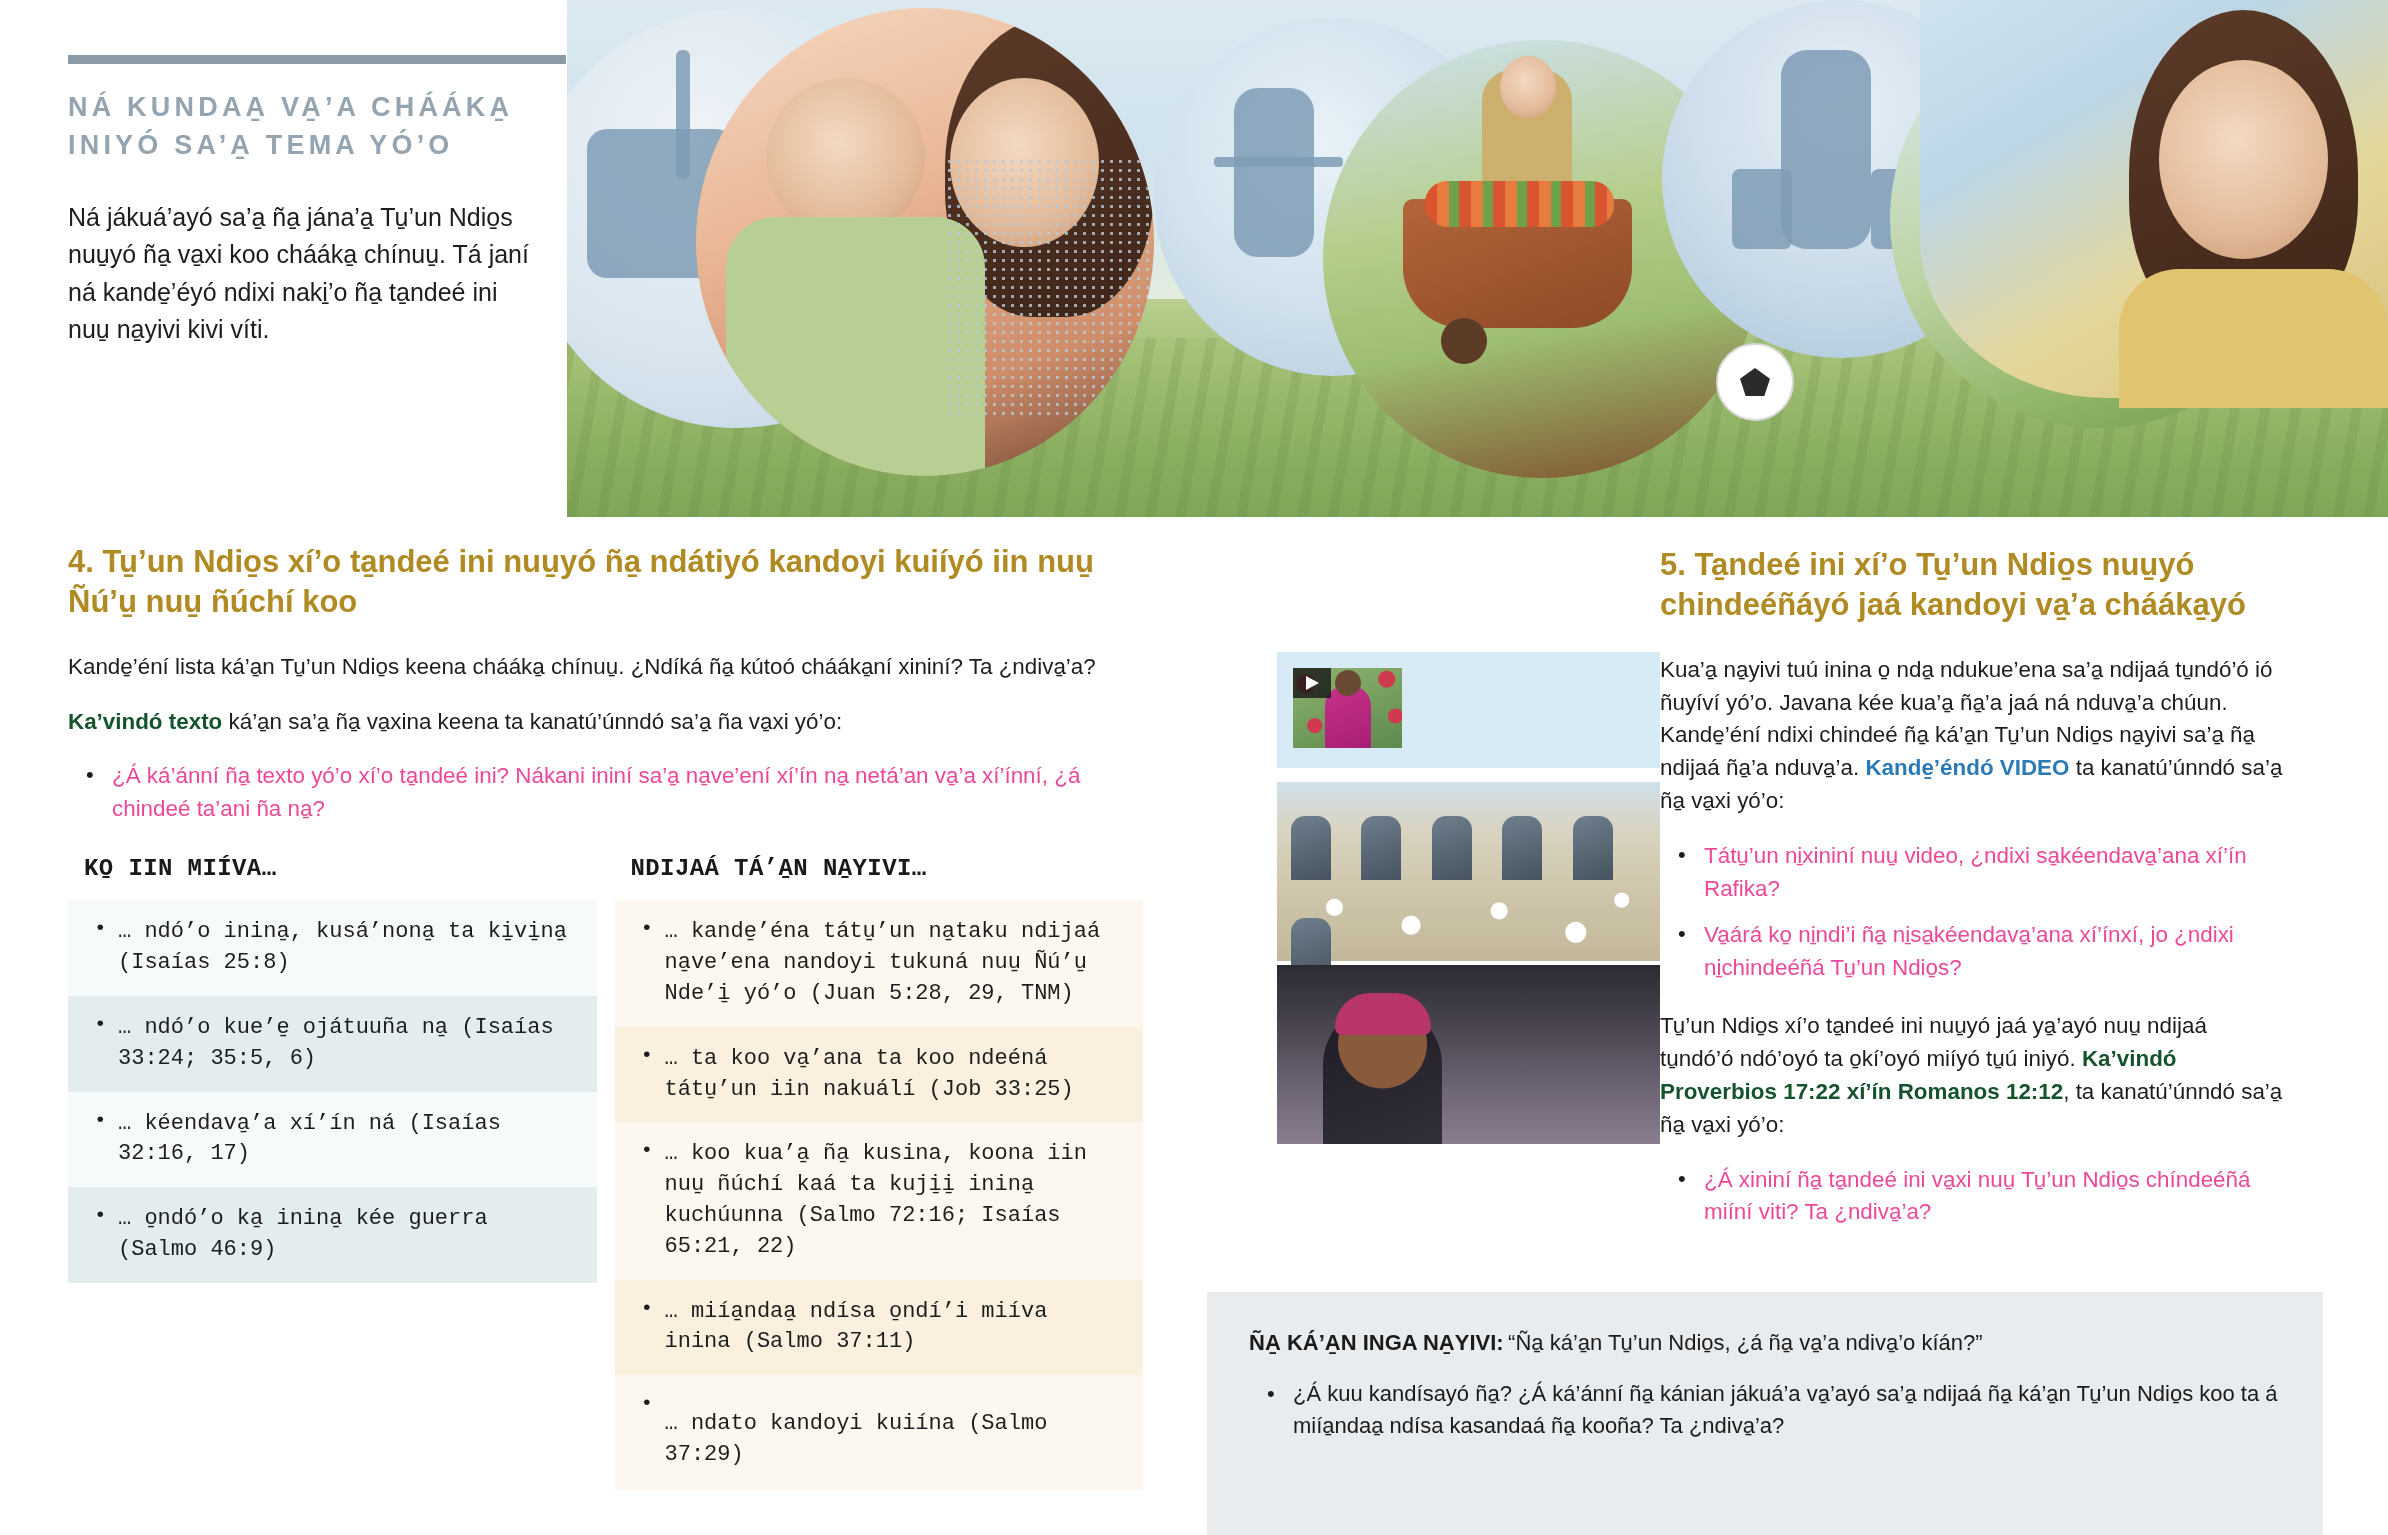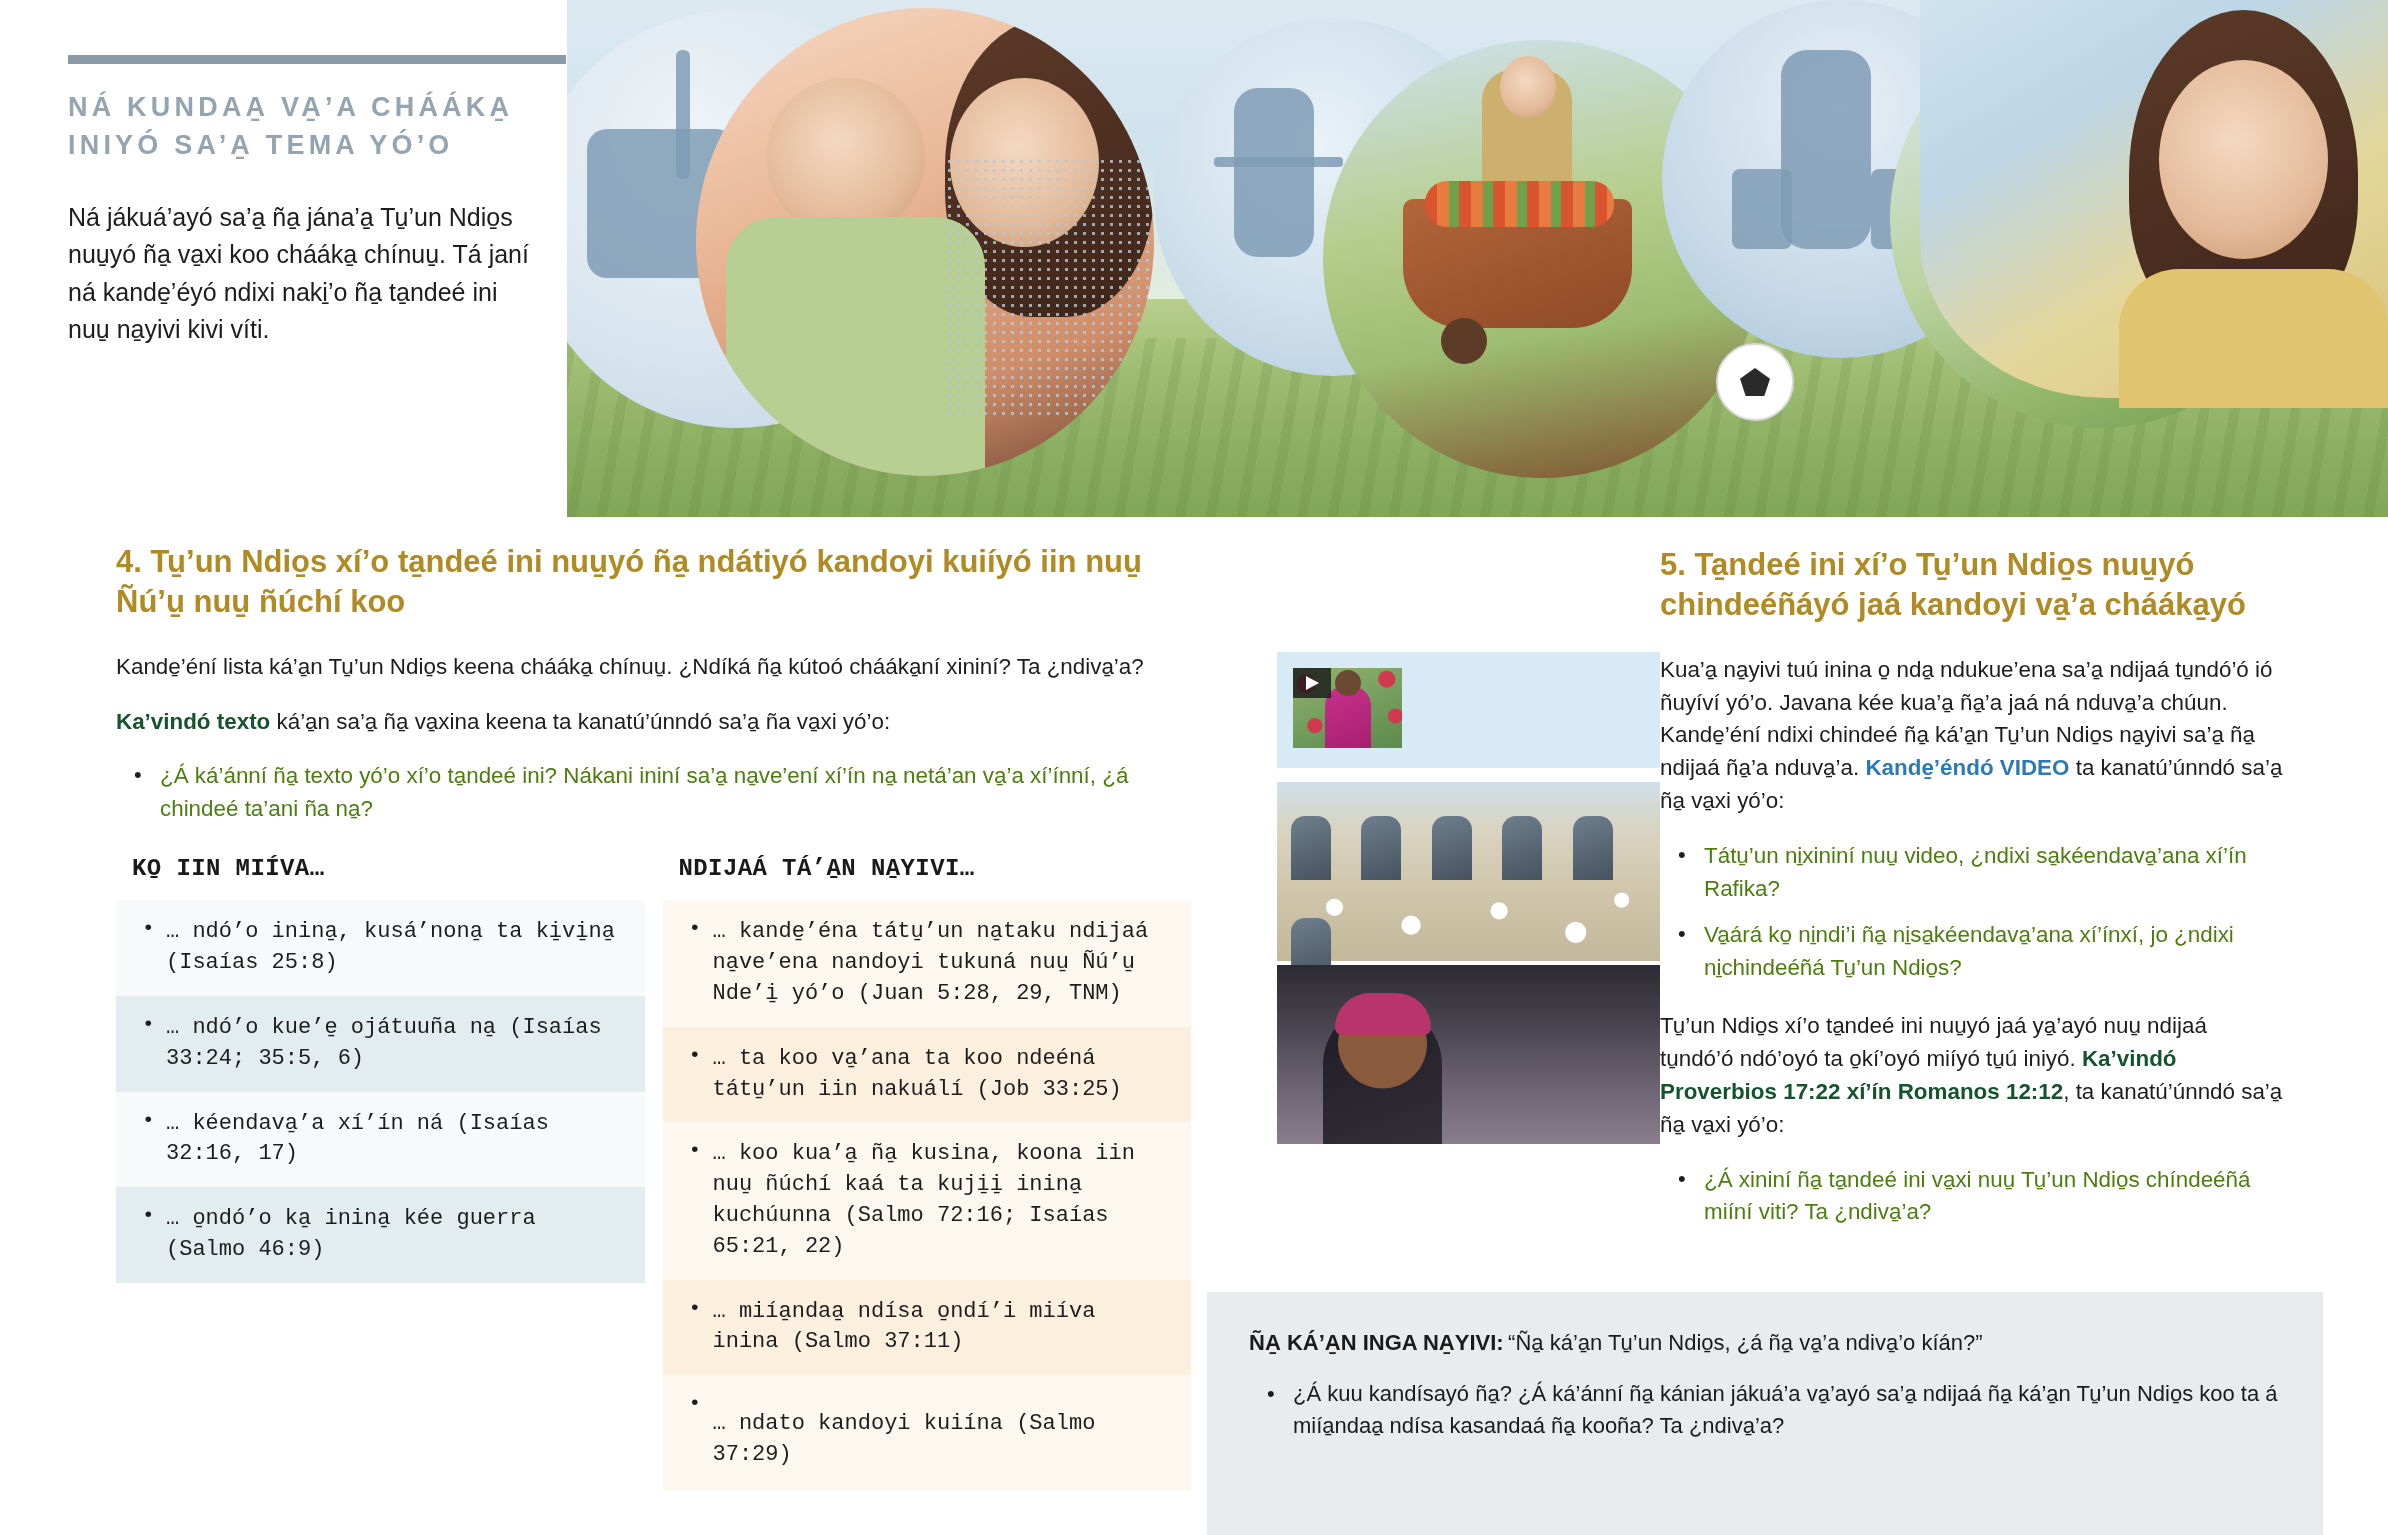--- a/index.html
+++ b/index.html
@@ -117,37 +117,37 @@
   .head-rule { width:498px; height:9px; background:#8a9aa6; margin-bottom:24px; }
   .kicker {
     font-size:27px; font-weight:700; letter-spacing:4.2px; line-height:1.42;
     color:#94a4b0; text-transform:uppercase;
   }
   .intro {
     margin-top:34px; font-size:25px; line-height:1.50; color:#1d1d1d; width:468px;
   }
 
   
-  .col-left { position:absolute; left:68px; top:542px; width:1075px;margin-left:48px; }
+  .col-left { position:absolute; left:68px; top:542px; width:1075px; }
   .col-mid  { position:absolute; left:1277px; top:652px; width:383px; }
   .col-right{ position:absolute; left:1660px; top:545px; width:625px; }
 
   h2.sec {
     margin:0 0 28px 0;
     font-size:31px; line-height:1.30; font-weight:700; color:#b08a22;
   }
   p.body {
     margin:0 0 22px 0; font-size:22.4px; line-height:1.47; color:#1d1d1d;
   }
   .gold { color:#14532d; font-weight:700; }
   .blue { color:#2b7ab5; font-weight:700; }
 
   ul.bullets { margin:0 0 26px 0; padding:0 0 0 44px; list-style:none; }
   ul.bullets li {
-    position:relative; font-size:22.4px; line-height:1.45; margin-bottom:14px; color:#4d7c0f;
+    position:relative; font-size:22.4px; line-height:1.45; margin-bottom:14px; color:#ec4899;
   }
   ul.bullets li:before{
     content:"•"; position:absolute; left:-26px; top:-1px; font-size:22px; color:#1d1d1d;
   }
 
   
   .tbl { margin-top:30px; width:1075px; display:flex; gap:18px; }
   .tcol { flex:1 1 0;font-family:Liberation Mono, monospace; }
   .tcol-head{
     font-size:24px; font-weight:700; letter-spacing:0.4px; color:#1a1a1a;

